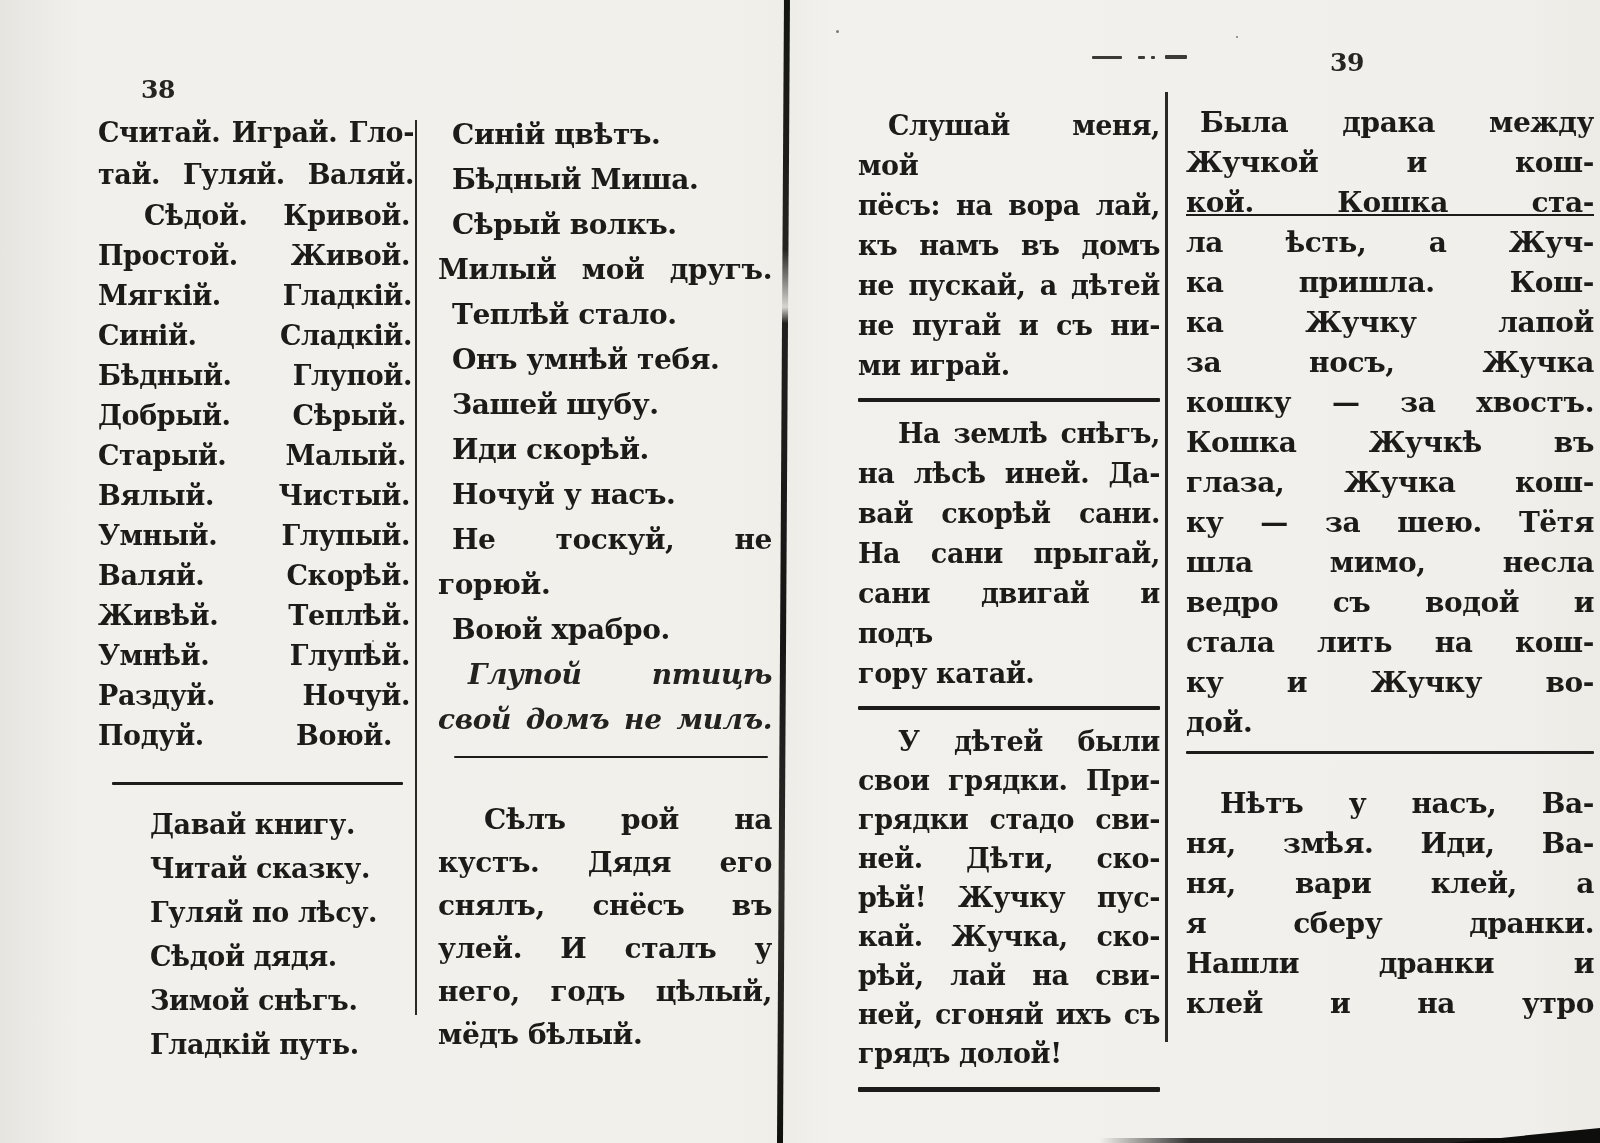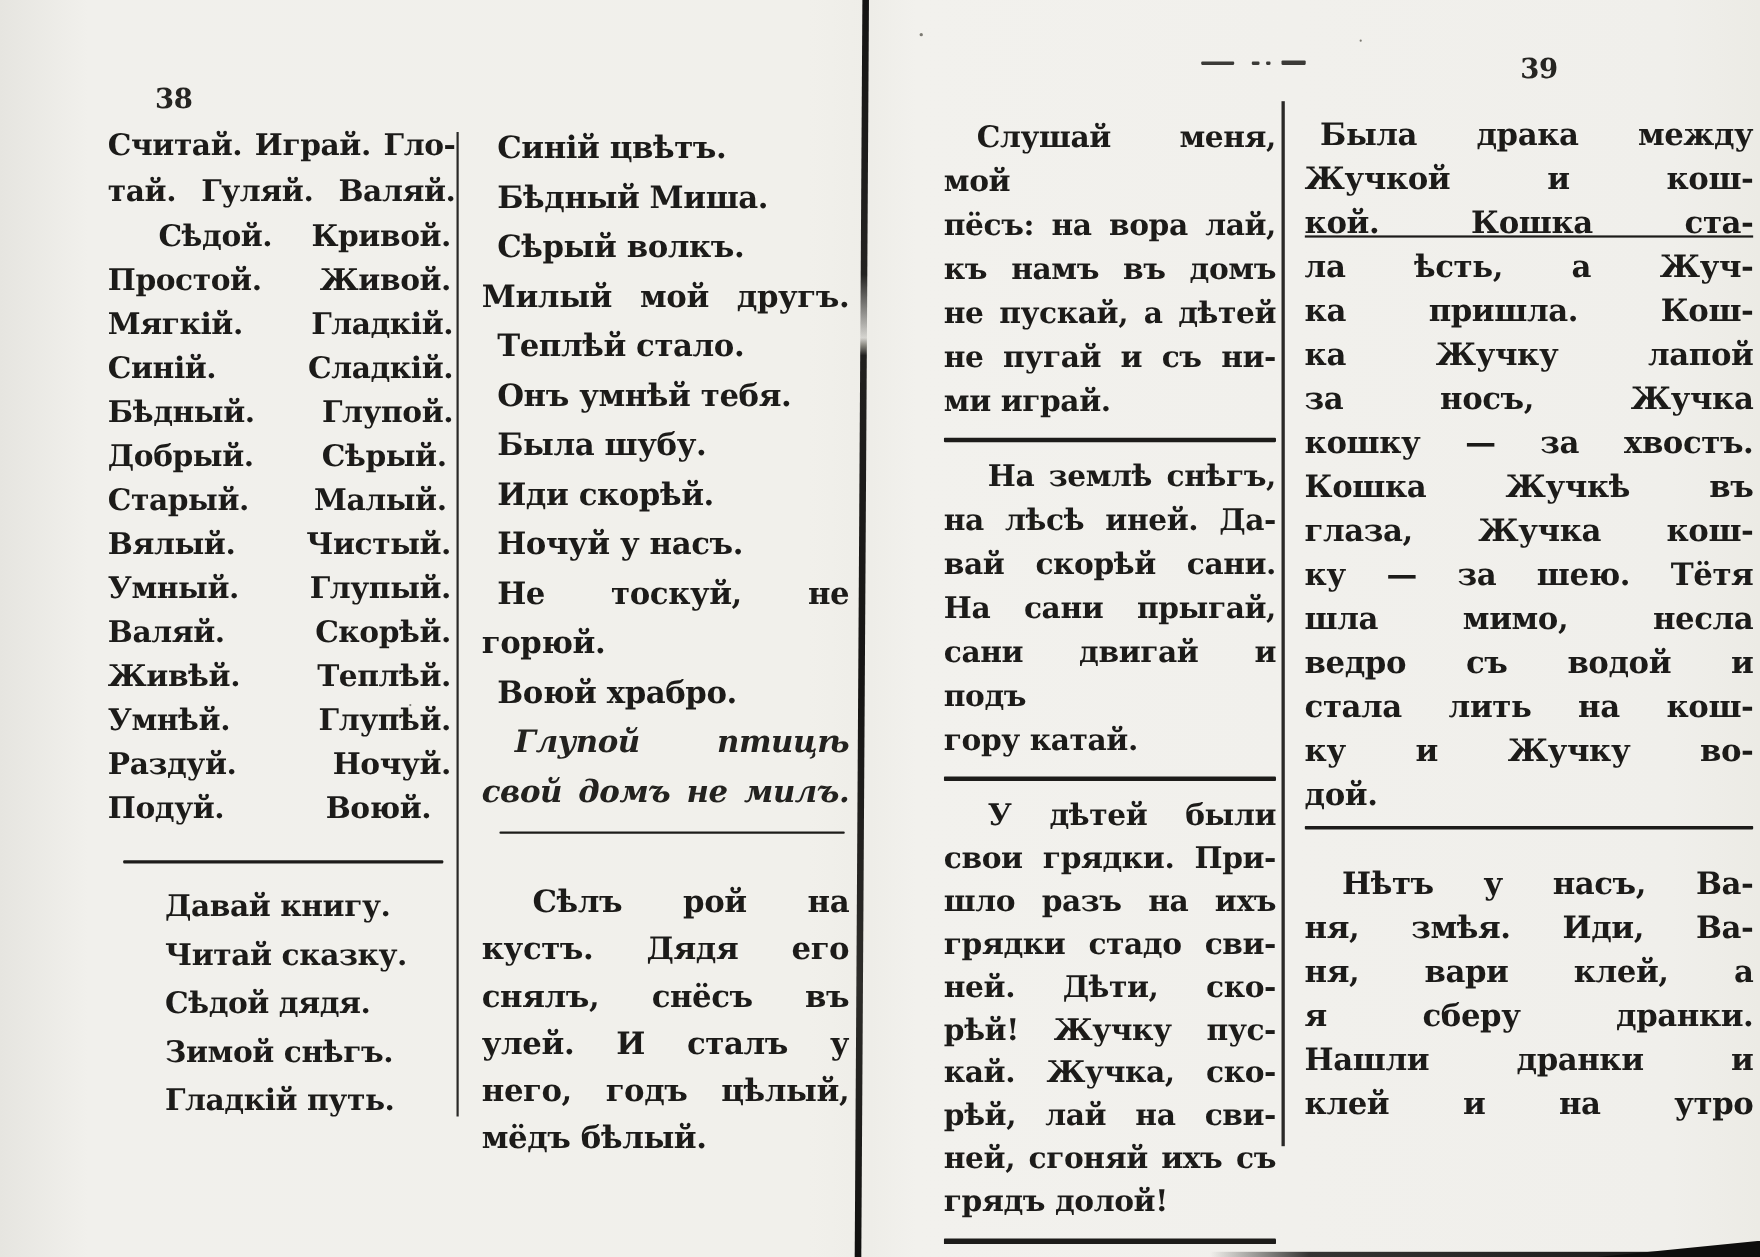--- a/index.html
+++ b/index.html
@@ -148,37 +148,38 @@
         </div>
         <div class="pair" style="line-height: 40px; padding-right: 22px;">
           <span>Подуй.</span>
           <span>Воюй.</span>
         </div>
       </div>
       <div class="rule" style="height: 3px; margin-top: 26px; margin-bottom: 18px; width: 92%; margin-left: 14px;"></div>
       <div class="block" style="padding-left: 52px;">
         <div class="line" style="line-height: 44px;">Давай книгу.</div>
         <div class="line" style="line-height: 44px;">Читай сказку.</div>
+        <div class="line" style="line-height: 44px;">Гуляй по лѣсу.</div>
         <div class="line" style="line-height: 44px;">Сѣдой дядя.</div>
         <div class="line" style="line-height: 44px;">Зимой снѣгъ.</div>
         <div class="line" style="line-height: 44px;">Гладкій путь.</div>
       </div>
     </div>
 
   <div class="vline" style="left:415px;top:120px;width:2px;height:895px;"></div>
 
   <div class="col" style="left:438px;top:112px;width:334px;font-size:28px;">
       <div class="block">
         <div class="line" style="line-height: 45px; text-indent: 14px;">Синій цвѣтъ.</div>
         <div class="line" style="line-height: 45px; text-indent: 14px;">Бѣдный Миша.</div>
         <div class="line" style="line-height: 45px; text-indent: 14px;">Сѣрый волкъ.</div>
         <div class="line j" style="line-height: 45px;">Милый мой другъ.</div>
         <div class="line" style="line-height: 45px; text-indent: 14px;">Теплѣй стало.</div>
         <div class="line" style="line-height: 45px; text-indent: 14px;">Онъ умнѣй тебя.</div>
-        <div class="line" style="line-height: 45px; text-indent: 14px;">Была шубу.</div>
+        <div class="line" style="line-height: 45px; text-indent: 14px;">Зашей шубу.</div>
         <div class="line" style="line-height: 45px; text-indent: 14px;">Иди скорѣй.</div>
         <div class="line" style="line-height: 45px; text-indent: 14px;">Ночуй у насъ.</div>
         <div class="line j" style="line-height: 45px; text-indent: 14px;">Не тоскуй, не</div>
         <div class="line" style="line-height: 45px;">горюй.</div>
         <div class="line" style="line-height: 45px; text-indent: 14px;">Воюй храбро.</div>
         <div class="line j it" style="line-height: 45px; text-indent: 30px;">Глупой птицѣ</div>
         <div class="line j it" style="line-height: 45px;">свой домъ не милъ.</div>
       </div>
       <div class="rule" style="height: 2px; margin-top: 14px; margin-bottom: 0px; width: 94%; margin-left: 16px;"></div>
       <div class="block" style="margin-top: 40px;">
@@ -193,21 +194,21 @@
 
   <div class="gutter" style="left:784px;"></div>
 
   <div class="dashes" style="left:1092px;top:55px;">
     <i style="width:30px;height:3px;margin-right:16px;"></i>
     <i style="width:7px;height:3px;margin-right:6px;"></i>
     <i style="width:4px;height:3px;margin-right:10px;"></i>
     <i style="width:22px;height:4px;"></i>
   </div>
 
-  <div class="pagenum" style="left:1382px;top:48px;">39</div>
+  <div class="pagenum" style="left:1330px;top:48px;">39</div>
 
   <div class="col" style="left:858px;top:106px;width:302px;font-size:27px;">
       <div class="block">
         <div class="line j" style="line-height: 40px; text-indent: 30px;">Слушай меня, мой</div>
         <div class="line j" style="line-height: 40px;">пёсъ: на вора лай,</div>
         <div class="line j" style="line-height: 40px;">къ намъ въ домъ</div>
         <div class="line j" style="line-height: 40px;">не пускай, а дѣтей</div>
         <div class="line j" style="line-height: 40px;">не пугай и съ ни-</div>
         <div class="line" style="line-height: 40px;">ми играй.</div>
       </div>
@@ -217,21 +218,20 @@
         <div class="line j" style="line-height: 40px;">на лѣсѣ иней. Да-</div>
         <div class="line j" style="line-height: 40px;">вай скорѣй сани.</div>
         <div class="line j" style="line-height: 40px;">На сани прыгай,</div>
         <div class="line j" style="line-height: 40px;">сани двигай и подъ</div>
         <div class="line" style="line-height: 40px;">гору катай.</div>
       </div>
       <div class="rule" style="height: 4px; margin-top: 12px; margin-bottom: 12px; width: 100%;"></div>
       <div class="block">
         <div class="line j" style="line-height: 39px; text-indent: 40px;">У дѣтей были</div>
         <div class="line j" style="line-height: 39px;">свои грядки. При-</div>
-        <div class="line j" style="line-height: 39px;">шло разъ на ихъ</div>
         <div class="line j" style="line-height: 39px;">грядки стадо сви-</div>
         <div class="line j" style="line-height: 39px;">ней. Дѣти, ско-</div>
         <div class="line j" style="line-height: 39px;">рѣй! Жучку пус-</div>
         <div class="line j" style="line-height: 39px;">кай. Жучка, ско-</div>
         <div class="line j" style="line-height: 39px;">рѣй, лай на сви-</div>
         <div class="line j" style="line-height: 39px;">ней, сгоняй ихъ съ</div>
         <div class="line" style="line-height: 39px;">грядъ долой!</div>
       </div>
       <div class="rule" style="height: 5px; margin-top: 14px; margin-bottom: 0px; width: 100%;"></div>
     </div>

